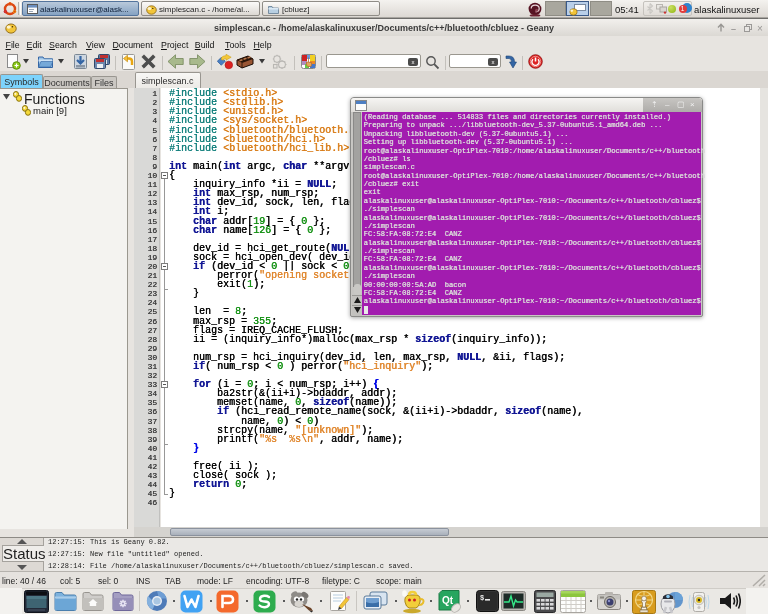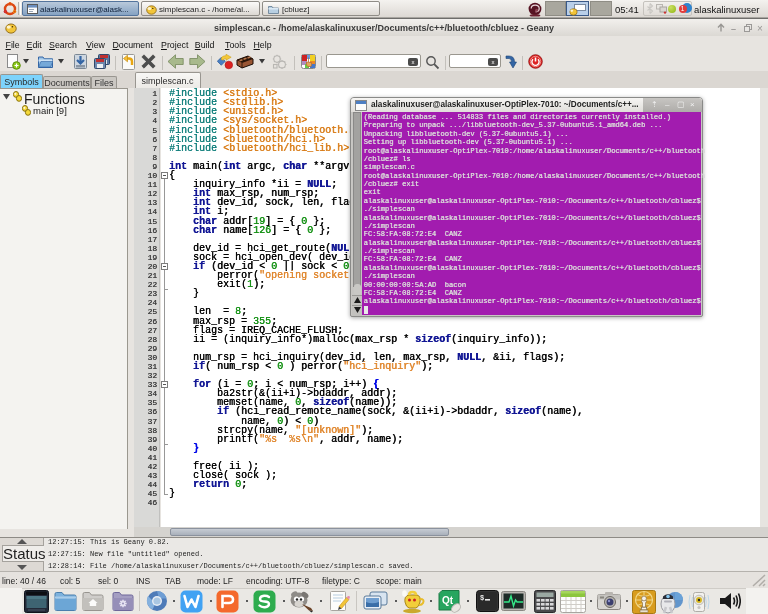--- a/index.html
+++ b/index.html
@@ -392,21 +392,20 @@
 <div class="foldbox" style="left:161px;top:263px"></div>
 <div class="foldbox" style="left:161px;top:381px"></div>
 <div class="abs" id="hscroll"></div>
 <div class="abs" id="hthumb"></div>
 <div class="abs" id="term">
  <div class="abs" id="termtitle">
   <svg class="abs" style="left:4px;top:2px" width="12" height="11">
         <rect x="0.5" y="0.5" width="11" height="10" fill="#fcfcfc" stroke="#888"></rect>
         <rect x="1" y="1" width="10" height="3" fill="#4d7fc4"></rect>
       </svg>
-  <div class="abs" style="left:20px;top:1.5px;width:273px;height:12px;overflow:hidden;font-size:8.2px;font-weight:bold;color:#1d1d1d;white-space:nowrap">alaskalinuxuser@alaskalinuxuser-OptiPlex-7010: ~/Documents/c++...</div>
   <div id="termbtns">
    <span class="abs" style="left:8px">⇡</span>
    <span class="abs" style="left:22px">–</span>
    <span class="abs" style="left:34px">▢</span>
    <span class="abs" style="left:47px">×</span>
   </div>
  </div>
  <div class="abs" id="termscroll">
   <div class="abs" style="left:1px;top:0px;width:8px;height:175px;background:#a3a2a0;border:1px solid #8a8988"></div>
   <div class="abs" style="left:1.5px;top:172px;width:7px;height:11px;background:#c9c8c5;border-radius:3px"></div>

